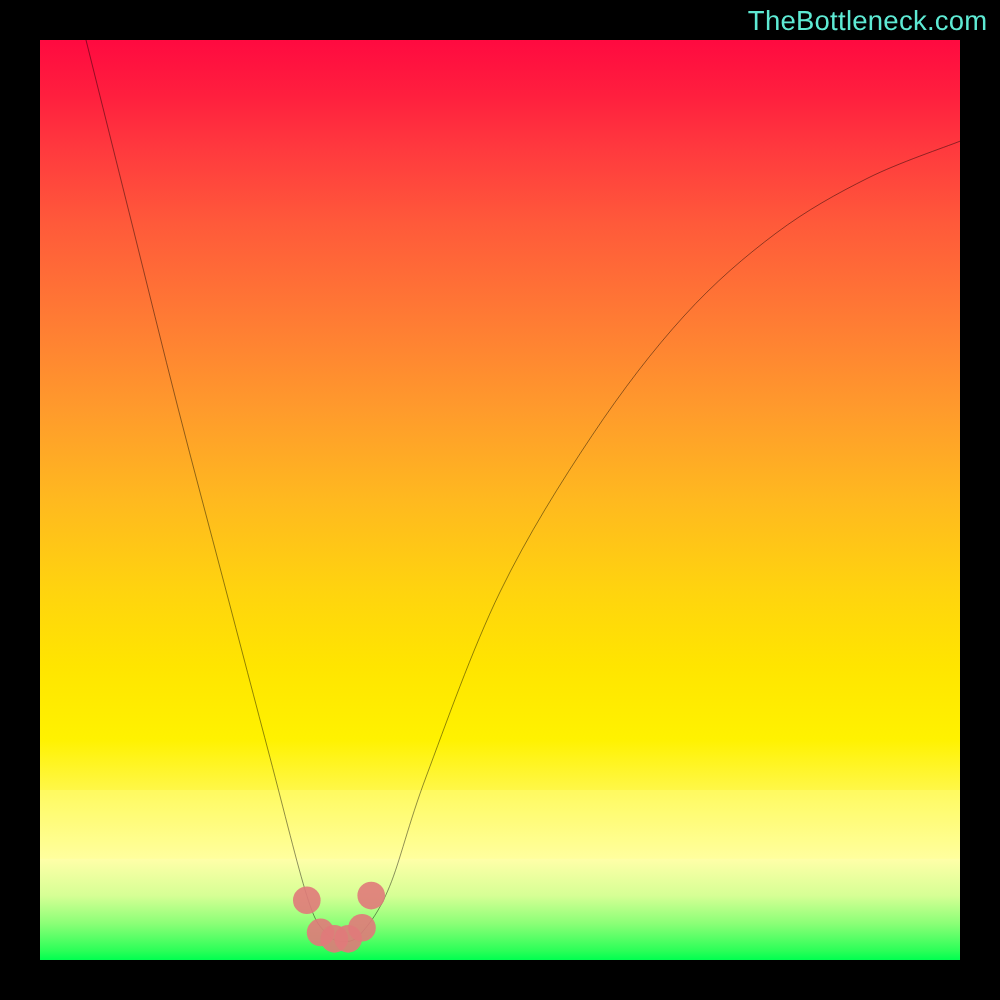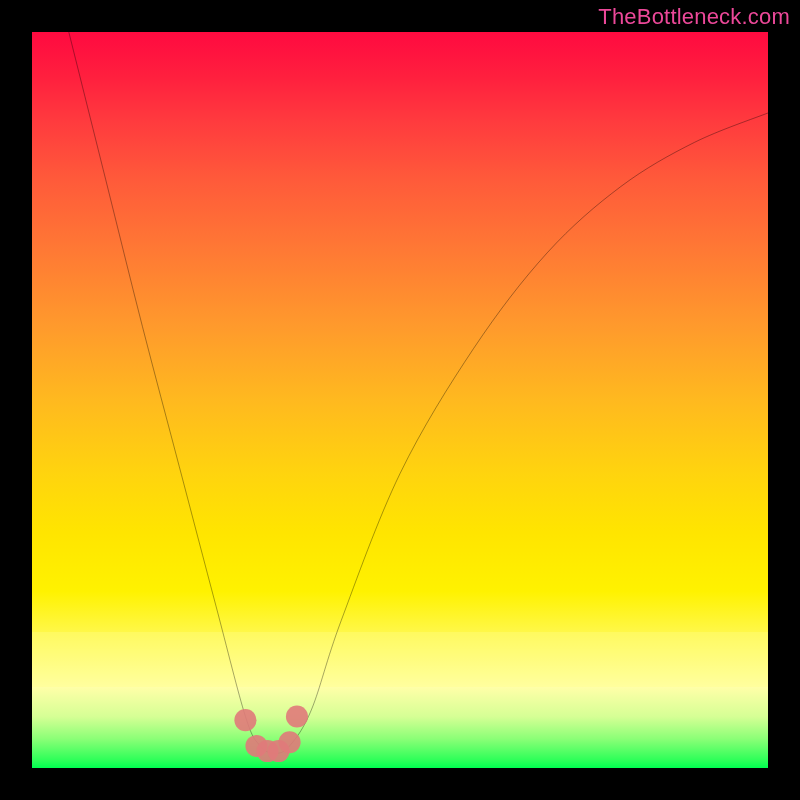--- a/index.html
+++ b/index.html
@@ -14,21 +14,21 @@
   .frame {
     position: relative;
     width: 800px;
     height: 800px;
     background: #000;
   }
   .watermark {
     position: absolute;
     top: 4px;
     right: 10px;
-    color: #ec4899;
+    color: #5eead4;
     font-size: 22px;
     font-weight: 400;
     letter-spacing: 0.2px;
     z-index: 5;
   }
   .plot {
     position: absolute;
     left: 32px;
     top: 32px;
     width: 736px;

